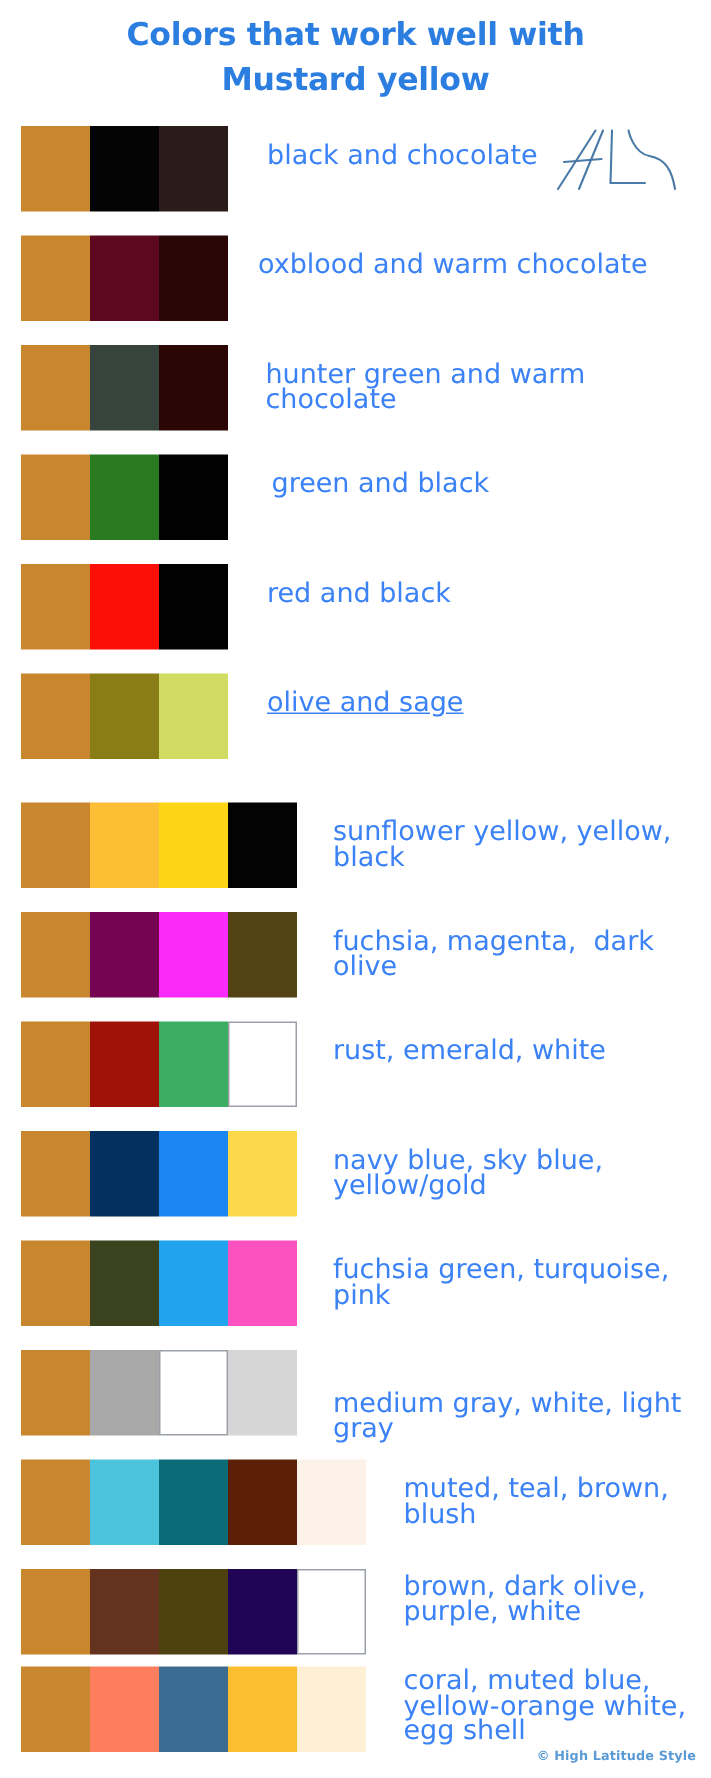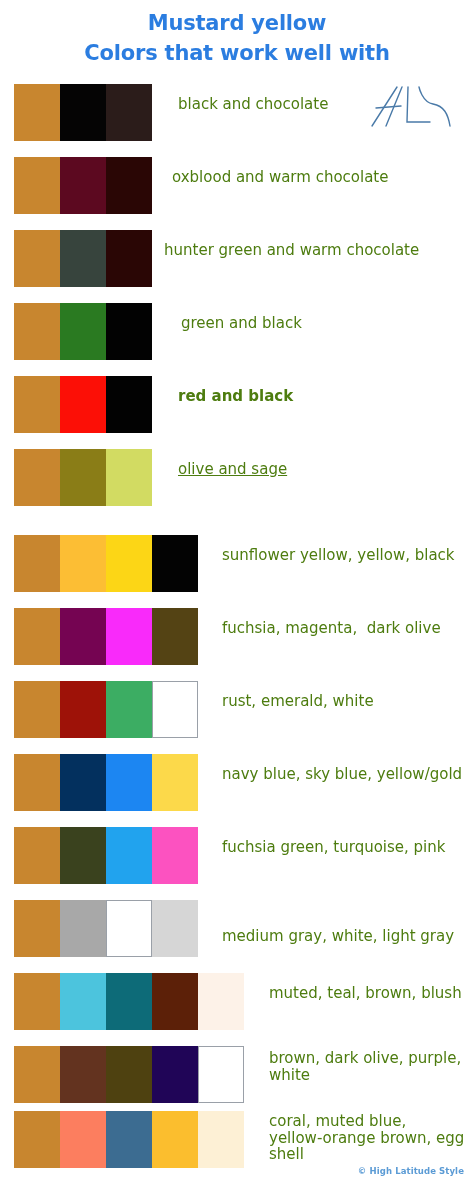--- a/index.html
+++ b/index.html
@@ -62,22 +62,22 @@
   }
   .swatch {
     height: 57px;
   }
   .swatch.outlined {
     box-sizing: border-box;
     border: 1px solid #9aa0a8;
   }
   .row-label {
     position: absolute;
-    font-size: 15px;
-    color: #4d7c0f;
+    font-size: 18px;
+    color: #3b82f6;
     line-height: 16.5px;
     white-space: pre-wrap;
   }
 
   
   #copyright {
     position: absolute;
     left: 0;
     top: 1166px;
     width: 464px;
@@ -85,22 +85,22 @@
     font-size: 8.5px;
     font-weight: bold;
     color: #5b9bd5;
     letter-spacing: 0.1px;
   }
 </style>
 </head>
 <body>
 
 <div id="title-block">
+  <div class="title-line">Colors that work well with</div>
   <div class="title-line">Mustard yellow</div>
-  <div class="title-line">Colors that work well with</div>
 </div>
 
 <div id="brand-logo">
   <svg viewBox="0 0 92 50" width="92" height="50" fill="none" stroke="#4a7aa8" stroke-width="1.4" stroke-linecap="round">
     <path d="M2 42 L27 3"></path>
     <path d="M16 42 L32 3"></path>
     <path d="M6 24 L31 22"></path>
     <path d="M38 3 L37 38 L60 38"></path>
     <path d="M49 3 C49 3 52 18 63 20 C74 22 78 30 80 42"></path>
   </svg>
@@ -122,37 +122,37 @@
         <div class="swatch" title="warm chocolate" style="width: 46px; background: rgb(42, 6, 5);"></div>
       </div>
       <div class="row-label" style="left: 158px; top: 12px; width: 296px;">oxblood and warm chocolate</div>
     </div>
     <div class="palette-row" style="top: 146px;">
       <div class="swatch-strip">
         <div class="swatch" title="mustard yellow" style="width: 46px; background: rgb(200, 134, 47);"></div>
         <div class="swatch" title="hunter green" style="width: 46px; background: rgb(55, 68, 61);"></div>
         <div class="swatch" title="warm chocolate" style="width: 46px; background: rgb(42, 6, 5);"></div>
       </div>
-      <div class="row-label" style="left: 150px; top: 12px; width: 296px;">hunter green and warm chocolate</div>
+      <div class="row-label" style="left: 163px; top: 12px; width: 296px;">hunter green and warm chocolate</div>
     </div>
     <div class="palette-row" style="top: 219px;">
       <div class="swatch-strip">
         <div class="swatch" title="mustard yellow" style="width: 46px; background: rgb(200, 134, 47);"></div>
         <div class="swatch" title="green" style="width: 46px; background: rgb(42, 122, 33);"></div>
         <div class="swatch" title="black" style="width: 46px; background: rgb(2, 2, 2);"></div>
       </div>
       <div class="row-label" style="left: 167px; top: 12px; width: 287px;">green and black</div>
     </div>
     <div class="palette-row" style="top: 292px;">
       <div class="swatch-strip">
         <div class="swatch" title="mustard yellow" style="width: 46px; background: rgb(200, 134, 47);"></div>
         <div class="swatch" title="red" style="width: 46px; background: rgb(252, 15, 6);"></div>
         <div class="swatch" title="black" style="width: 46px; background: rgb(2, 2, 2);"></div>
       </div>
-      <div class="row-label" style="left: 164px; top: 12px; width: 290px; font-weight: bold;">red and black</div>
+      <div class="row-label" style="left: 164px; top: 12px; width: 290px;">red and black</div>
     </div>
     <div class="palette-row" style="top: 365px;">
       <div class="swatch-strip">
         <div class="swatch" title="mustard yellow" style="width: 46px; background: rgb(200, 134, 47);"></div>
         <div class="swatch" title="olive" style="width: 46px; background: rgb(138, 125, 23);"></div>
         <div class="swatch" title="sage" style="width: 46px; background: rgb(210, 219, 98);"></div>
       </div>
       <div class="row-label" style="left: 164px; top: 12px; width: 290px; text-decoration: underline;">olive and sage</div>
     </div>
     <div class="palette-row" style="top: 451px;">
@@ -230,17 +230,17 @@
       <div class="row-label" style="left: 255px; top: 4px; width: 199px;">brown, dark olive, purple, white</div>
     </div>
     <div class="palette-row" style="top: 1027px;">
       <div class="swatch-strip">
         <div class="swatch" title="mustard yellow" style="width: 46px; background: rgb(200, 134, 47);"></div>
         <div class="swatch" title="coral" style="width: 46px; background: rgb(252, 126, 95);"></div>
         <div class="swatch" title="muted blue" style="width: 46px; background: rgb(60, 108, 145);"></div>
         <div class="swatch" title="yellow-orange yellow" style="width: 46px; background: rgb(251, 190, 46);"></div>
         <div class="swatch" title="egg shell" style="width: 46px; background: rgb(253, 240, 213);"></div>
       </div>
-      <div class="row-label" style="left: 255px; top: 2px; width: 199px;">coral, muted blue,  yellow-orange brown, egg shell</div>
+      <div class="row-label" style="left: 255px; top: 2px; width: 199px;">coral, muted blue,  yellow-orange white, egg shell</div>
     </div>
   </div>
 
 <div id="copyright">© High Latitude Style</div>
 
 </body></html>

